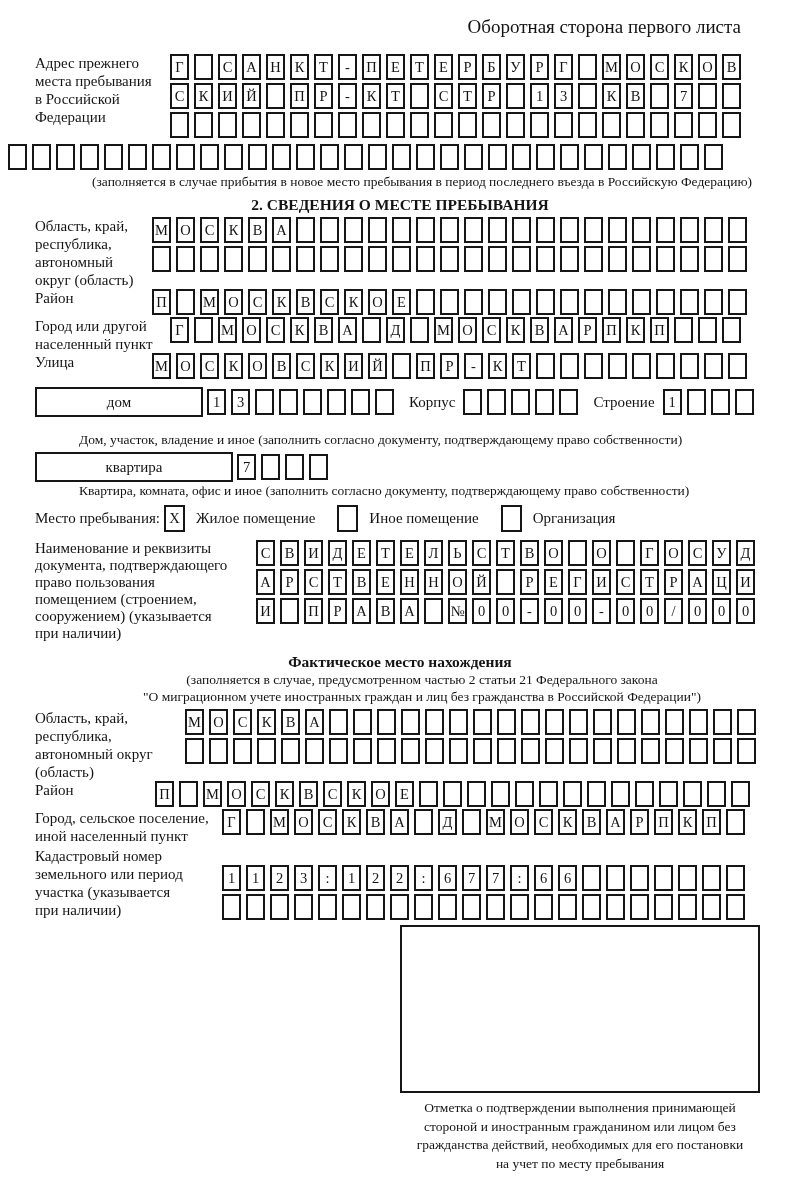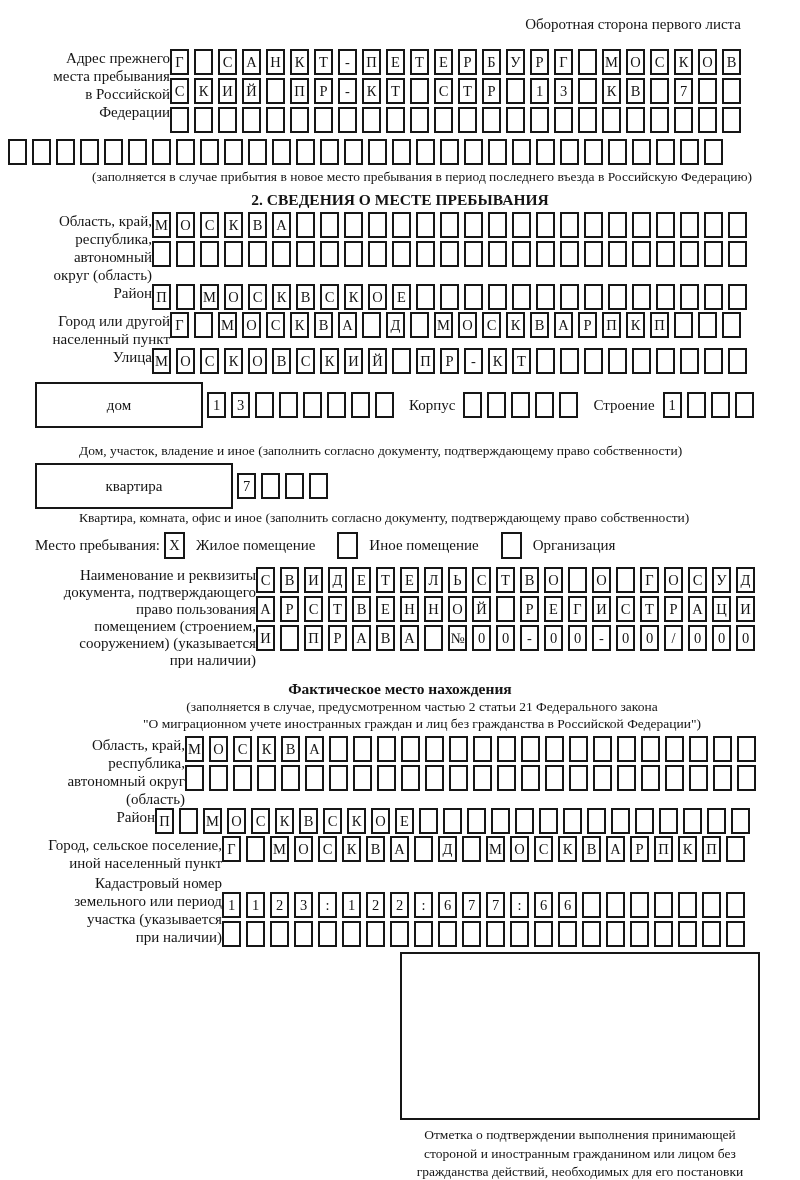--- a/index.html
+++ b/index.html
@@ -1,40 +1,40 @@
 <!DOCTYPE html>
 <html><head>
 <meta charset="utf-8">
 <style>
   html,body{margin:0;padding:0;background:#fff;}
   body{color:#141414;font-family:"Liberation Serif",serif;font-size:15px;}
   .page{width:800px;height:1180px;box-sizing:border-box;padding:16px 45px 0 35px;
         position:relative;overflow:hidden;background:#fff;}
-  .header-note{text-align:right;font-size:15px;padding-right:14px;}
+  .header-note{text-align:right;font-size:19px;padding-right:14px;}
   .frow{display:flex;align-items:flex-start;}
-  .flabel div{line-height:18px;white-space:nowrap;text-align:right;}
+  .flabel div{line-height:18px;white-space:nowrap;}
   .w135{width:135px;flex:0 0 135px;}
   .w117{width:117px;flex:0 0 117px;}
   .w120{width:120px;flex:0 0 120px;}
   .w150{width:150px;flex:0 0 150px;}
   .w187{width:187px;flex:0 0 187px;}
   .w221{width:221px;flex:0 0 221px;}
   .cells{display:flex;flex-wrap:nowrap;}
   .stack .cells{margin-bottom:3px;}
   .cb{box-sizing:border-box;width:19px;height:26px;border:2px solid #161616;margin-right:5px;
       display:inline-flex;align-items:center;justify-content:center;font-size:14.5px;flex:0 0 auto;
       background:#fff;}
   .cb.big{width:21px;height:27px;}
   .overflow-row{margin-left:-27px;margin-top:3px;}
   .caption{font-size:13.5px;line-height:17px;padding-left:44px;}
   .fullcenter{margin-left:-35px;margin-right:-45px;text-align:center;}
   .sec-title{font-weight:bold;font-size:15.5px;line-height:19px;}
   .mt2{margin-top:2px;}.mt3{margin-top:3px;}.mt4{margin-top:4px;}.mt5{margin-top:5px;}
   .mt6{margin-top:6px;}.mt8{margin-top:8px;}.mt10{margin-top:10px;}.mt16{margin-top:16px;}
-  .widebox{box-sizing:border-box;border:2px solid #161616;height:46px;display:inline-flex;
+  .widebox{box-sizing:border-box;border:2px solid #161616;height:30px;display:inline-flex;
            align-items:center;justify-content:center;flex:0 0 auto;font-size:15px;background:#fff;}
   .house-row{display:flex;align-items:center;}
   .house-row .cells{margin-left:4px;}
   .inline-label{margin-left:10px;margin-right:4px;white-space:nowrap;}
   .stay-row{display:flex;align-items:center;}
   .stay-row .cells{margin:0 6px 0 4px;}
   .stay-row .opt-label{margin-right:18px;white-space:nowrap;}
   .stay-note{margin-left:100px;width:400px;text-align:center;}
   .doc-block .flabel div{line-height:17px;}
   .cad-boxes{padding-top:18px;}

